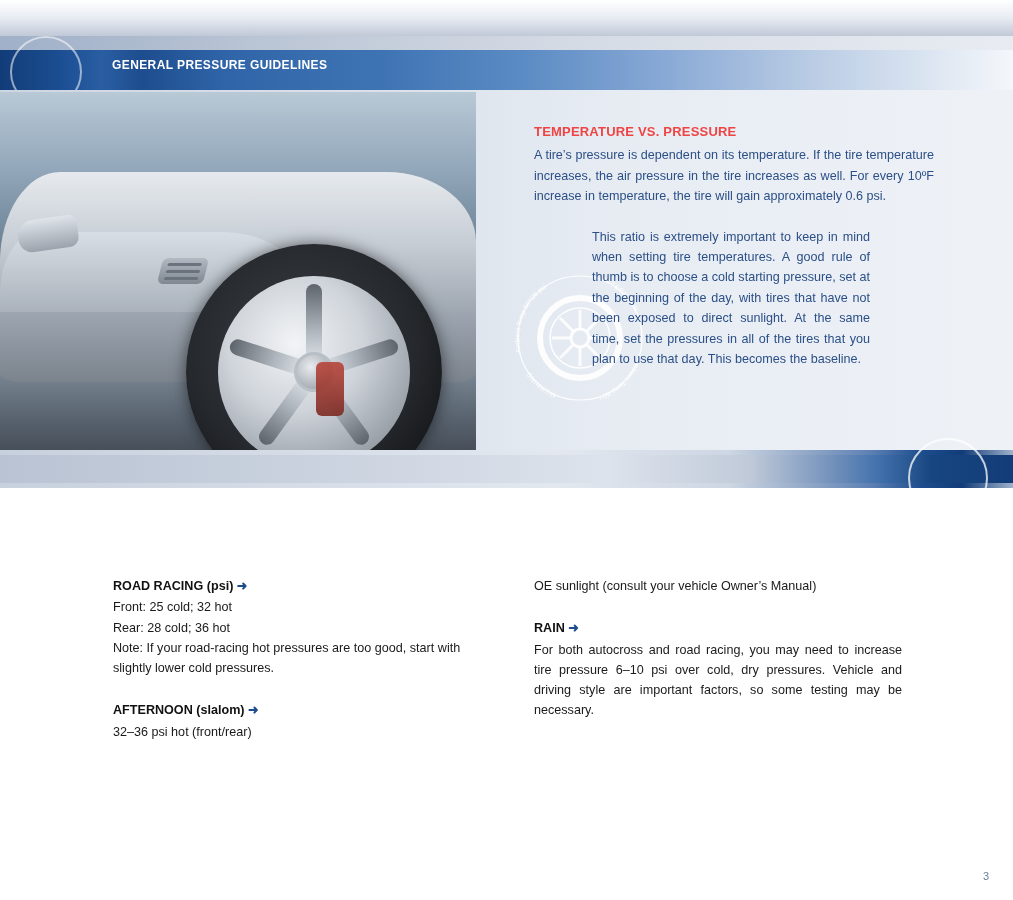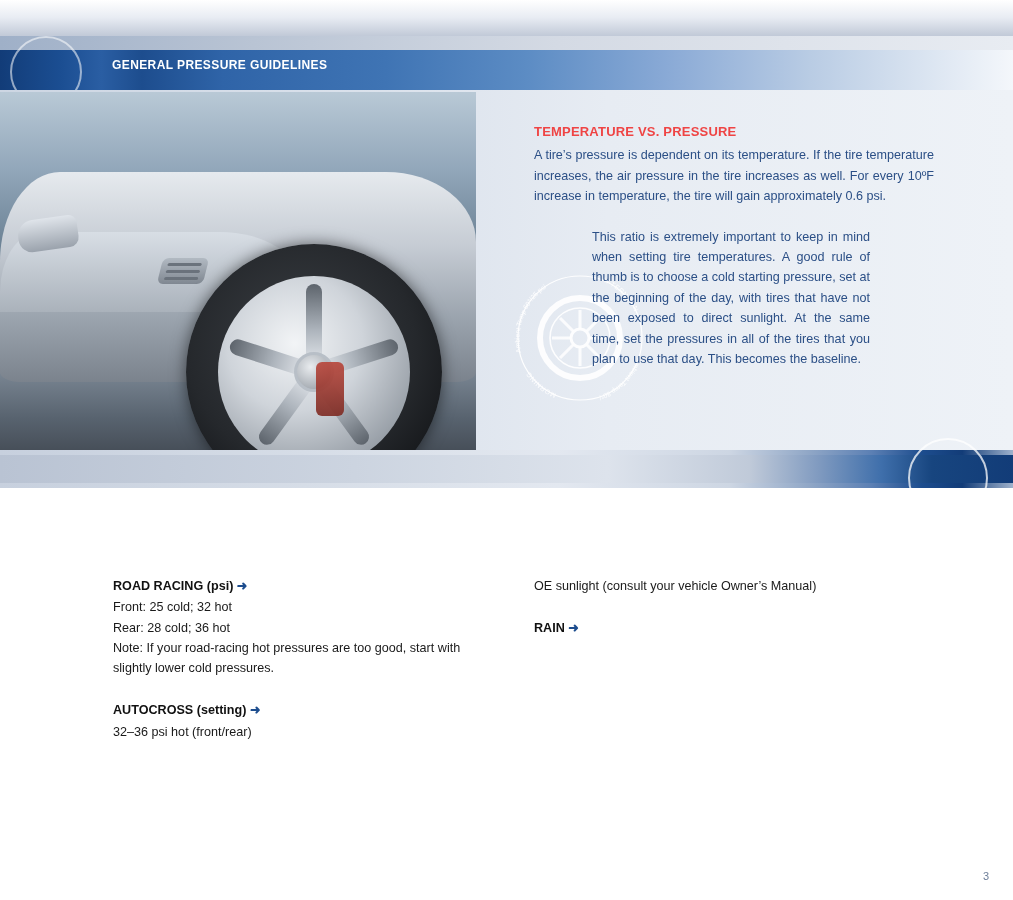--- a/index.html
+++ b/index.html
@@ -345,36 +345,37 @@
       <span>ROAD RACING (psi)</span>
       <span class="arrow">➜</span>
     </p>
     <p class="blk-line">Front: 25 cold; 32 hot</p>
     <p class="blk-line">Rear: 28 cold; 36 hot</p>
     <p class="blk-line">Note: If your road-racing hot pressures are too good, start with slightly lower cold pressures.</p>
   </div>
 
   <div class="block">
     <p class="blk-title">
-      <span>AUTOCROSS (setting)</span>
+      <span>AFTERNOON (slalom)</span>
       <span class="arrow">➜</span>
     </p>
     <p class="blk-line">32–36 psi hot (front/rear)</p>
   </div>
 
 </div>
 
 <div class="col col-right">
 
   <div class="block">
     <p class="blk-line">OE sunlight (consult your vehicle Owner’s Manual)</p>
   </div>
 
   <div class="block">
     <p class="blk-title">
       <span>RAIN</span>
       <span class="arrow">➜</span>
     </p>
+    <p class="blk-line justified">For both autocross and road racing, you may need to increase tire pressure 6–10 psi over cold, dry pressures. Vehicle and driving style are important factors, so some testing may be necessary.</p>
   </div>
 
 </div>
 
 <div class="page-num">3</div>
 
 </body></html>

